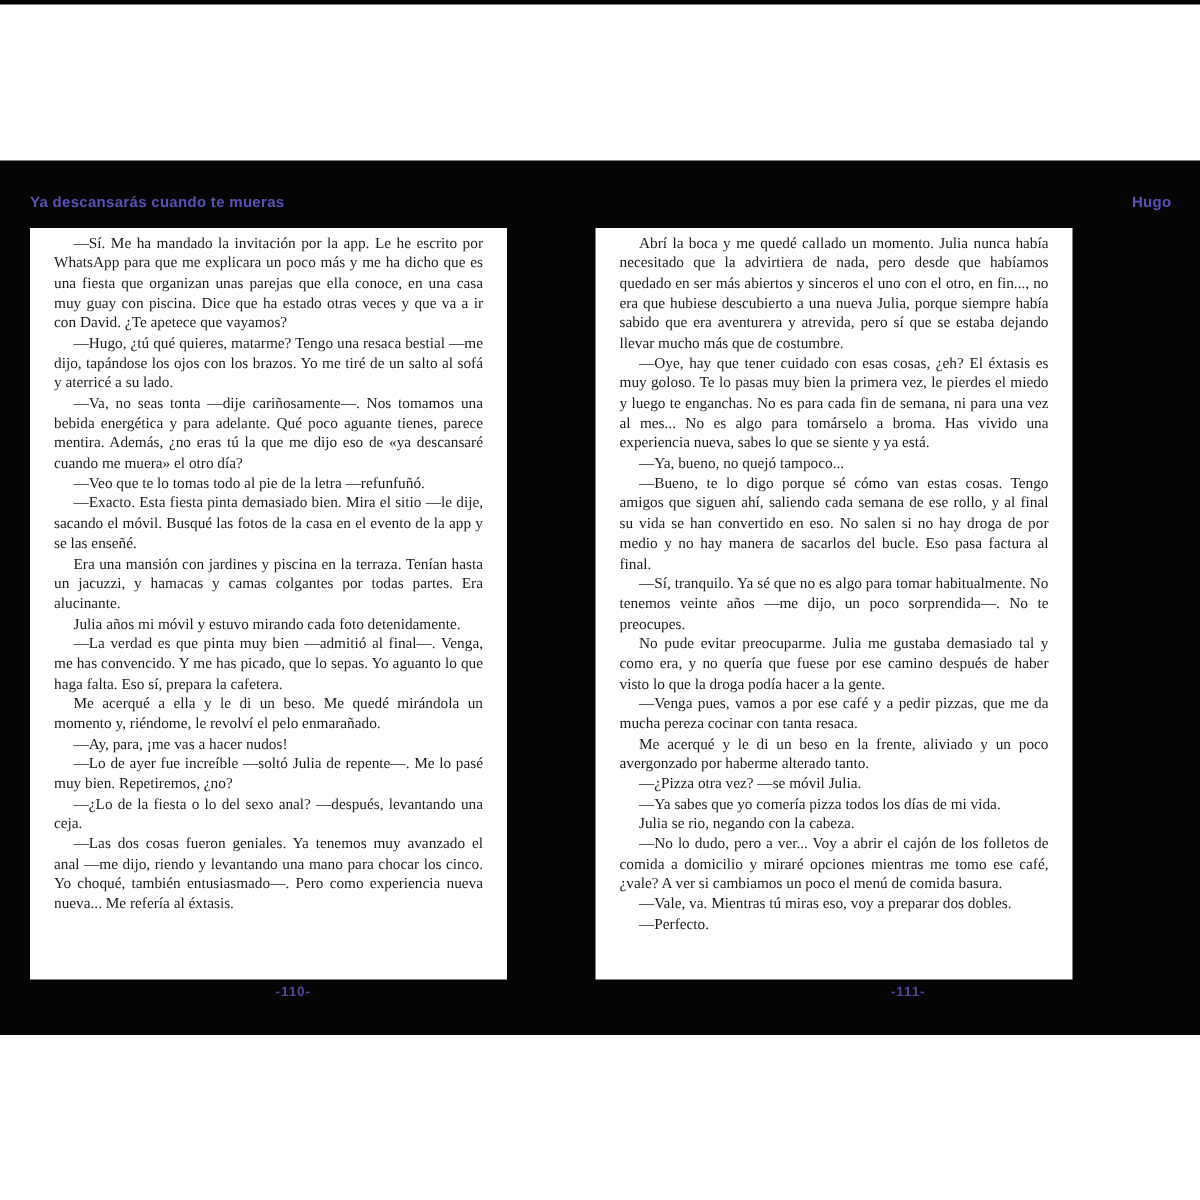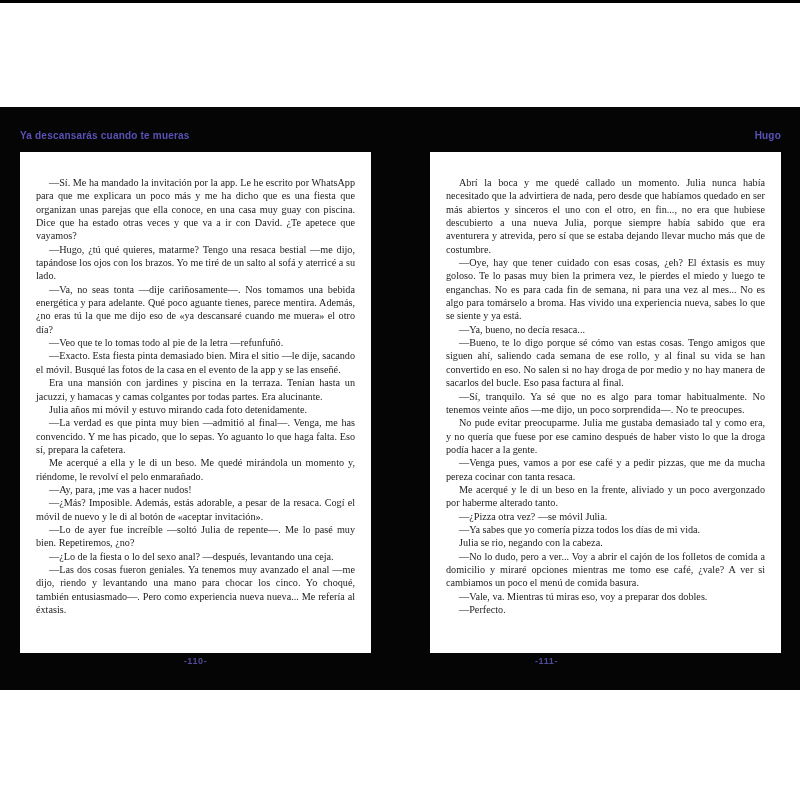--- a/index.html
+++ b/index.html
@@ -41,42 +41,43 @@
     color: #5b51b8;
     letter-spacing: 0.2px;
   }
   .pages-row {
     position: absolute;
     top: 45px; left: 20px;
     display: flex;
     gap: 59px;
   }
   .page {
-    width: 351px;
+    width: 318px;
     height: 501px;
     background: #ffffff;
     box-sizing: border-box;
-    padding: 24px 16px 0 16px;
+    padding: 4px 16px 0 16px;
     overflow: hidden;
   }
   .page-text p {
     margin: 0;
     font-family: "Liberation Serif", "DejaVu Serif", serif;
     font-size: 10.2px;
     line-height: 13.35px;
     color: #1b1b1b;
     text-align: justify;
     text-indent: 13px;
     hyphens: auto;
     -webkit-hyphens: auto;
   }
   .folio-row {
     position: absolute;
     top: 549px; left: 20px;
     display: flex;
+    gap: 59px;
   }
   .folio {
     display: inline-block;
     width: 351px;
     text-align: center;
     font-family: "Liberation Sans", "DejaVu Sans", sans-serif;
     font-size: 9px;
     font-weight: 600;
     letter-spacing: 0.6px;
     color: #4f4a9a;
@@ -101,31 +102,30 @@
             <p>—Sí. Me ha mandado la invitación por la app. Le he escrito por WhatsApp para que me explicara un poco más y me ha dicho que es una fiesta que organizan unas parejas que ella conoce, en una casa muy guay con piscina. Dice que ha estado otras veces y que va a ir con David. ¿Te apetece que vayamos?</p>
             <p>—Hugo, ¿tú qué quieres, matarme? Tengo una resaca bestial —me dijo, tapándose los ojos con los brazos. Yo me tiré de un salto al sofá y aterricé a su lado.</p>
             <p>—Va, no seas tonta —dije cariñosamente—. Nos tomamos una bebida energética y para adelante. Qué poco aguante tienes, parece mentira. Además, ¿no eras tú la que me dijo eso de «ya descansaré cuando me muera» el otro día?</p>
             <p>—Veo que te lo tomas todo al pie de la letra —refunfuñó.</p>
             <p>—Exacto. Esta fiesta pinta demasiado bien. Mira el sitio —le dije, sacando el móvil. Busqué las fotos de la casa en el evento de la app y se las enseñé.</p>
             <p>Era una mansión con jardines y piscina en la terraza. Tenían hasta un jacuzzi, y hamacas y camas colgantes por todas partes. Era alucinante.</p>
             <p>Julia años mi móvil y estuvo mirando cada foto detenidamente.</p>
             <p>—La verdad es que pinta muy bien —admitió al final—. Venga, me has convencido. Y me has picado, que lo sepas. Yo aguanto lo que haga falta. Eso sí, prepara la cafetera.</p>
             <p>Me acerqué a ella y le di un beso. Me quedé mirándola un momento y, riéndome, le revolví el pelo enmarañado.</p>
             <p>—Ay, para, ¡me vas a hacer nudos!</p>
-            <p>—¿Más? Imposible. Además, estás adorable, a pesar de la resaca. Cogí el móvil de nuevo y le di al botón de «aceptar invitación».</p>
             <p>—Lo de ayer fue increíble —soltó Julia de repente—. Me lo pasé muy bien. Repetiremos, ¿no?</p>
             <p>—¿Lo de la fiesta o lo del sexo anal? —después, levantando una ceja.</p>
             <p>—Las dos cosas fueron geniales. Ya tenemos muy avanzado el anal —me dijo, riendo y levantando una mano para chocar los cinco. Yo choqué, también entusiasmado—. Pero como experiencia nueva nueva... Me refería al éxtasis.</p>
           </div>
       </div>
       <div class="page">
         <div class="page-text" lang="es">
             <p>Abrí la boca y me quedé callado un momento. Julia nunca había necesitado que la advirtiera de nada, pero desde que habíamos quedado en ser más abiertos y sinceros el uno con el otro, en fin..., no era que hubiese descubierto a una nueva Julia, porque siempre había sabido que era aventurera y atrevida, pero sí que se estaba dejando llevar mucho más que de costumbre.</p>
             <p>—Oye, hay que tener cuidado con esas cosas, ¿eh? El éxtasis es muy goloso. Te lo pasas muy bien la primera vez, le pierdes el miedo y luego te enganchas. No es para cada fin de semana, ni para una vez al mes... No es algo para tomárselo a broma. Has vivido una experiencia nueva, sabes lo que se siente y ya está.</p>
-            <p>—Ya, bueno, no decía resaca...</p>
+            <p>—Ya, bueno, no quejó tampoco...</p>
             <p>—Bueno, te lo digo porque sé cómo van estas cosas. Tengo amigos que siguen ahí, saliendo cada semana de ese rollo, y al final su vida se han convertido en eso. No salen si no hay droga de por medio y no hay manera de sacarlos del bucle. Eso pasa factura al final.</p>
             <p>—Sí, tranquilo. Ya sé que no es algo para tomar habitualmente. No tenemos veinte años —me dijo, un poco sorprendida—. No te preocupes.</p>
             <p>No pude evitar preocuparme. Julia me gustaba demasiado tal y como era, y no quería que fuese por ese camino después de haber visto lo que la droga podía hacer a la gente.</p>
             <p>—Venga pues, vamos a por ese café y a pedir pizzas, que me da mucha pereza cocinar con tanta resaca.</p>
             <p>Me acerqué y le di un beso en la frente, aliviado y un poco avergonzado por haberme alterado tanto.</p>
             <p>—¿Pizza otra vez? —se móvil Julia.</p>
             <p>—Ya sabes que yo comería pizza todos los días de mi vida.</p>
             <p>Julia se rio, negando con la cabeza.</p>
             <p>—No lo dudo, pero a ver... Voy a abrir el cajón de los folletos de comida a domicilio y miraré opciones mientras me tomo ese café, ¿vale? A ver si cambiamos un poco el menú de comida basura.</p>
             <p>—Vale, va. Mientras tú miras eso, voy a preparar dos dobles.</p>

